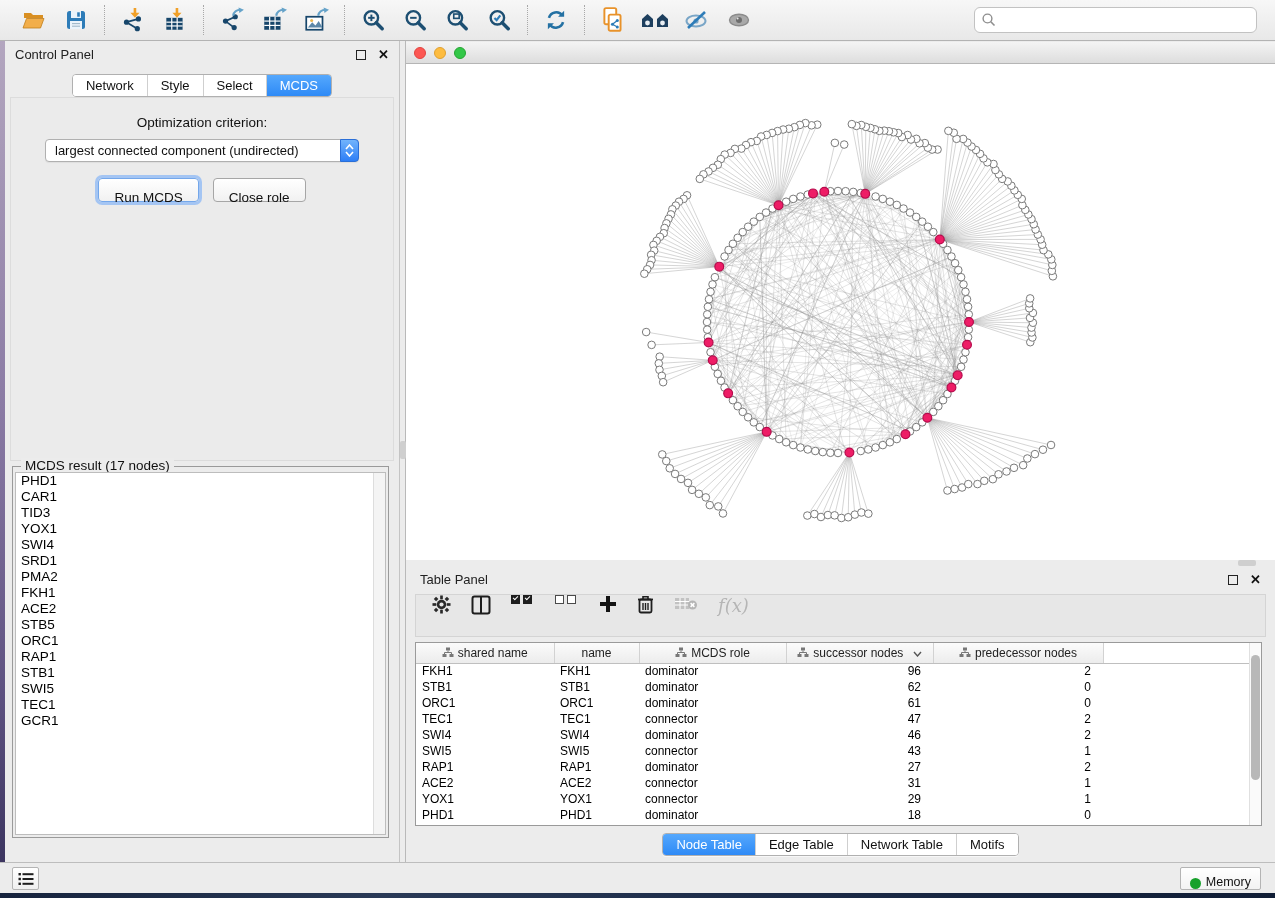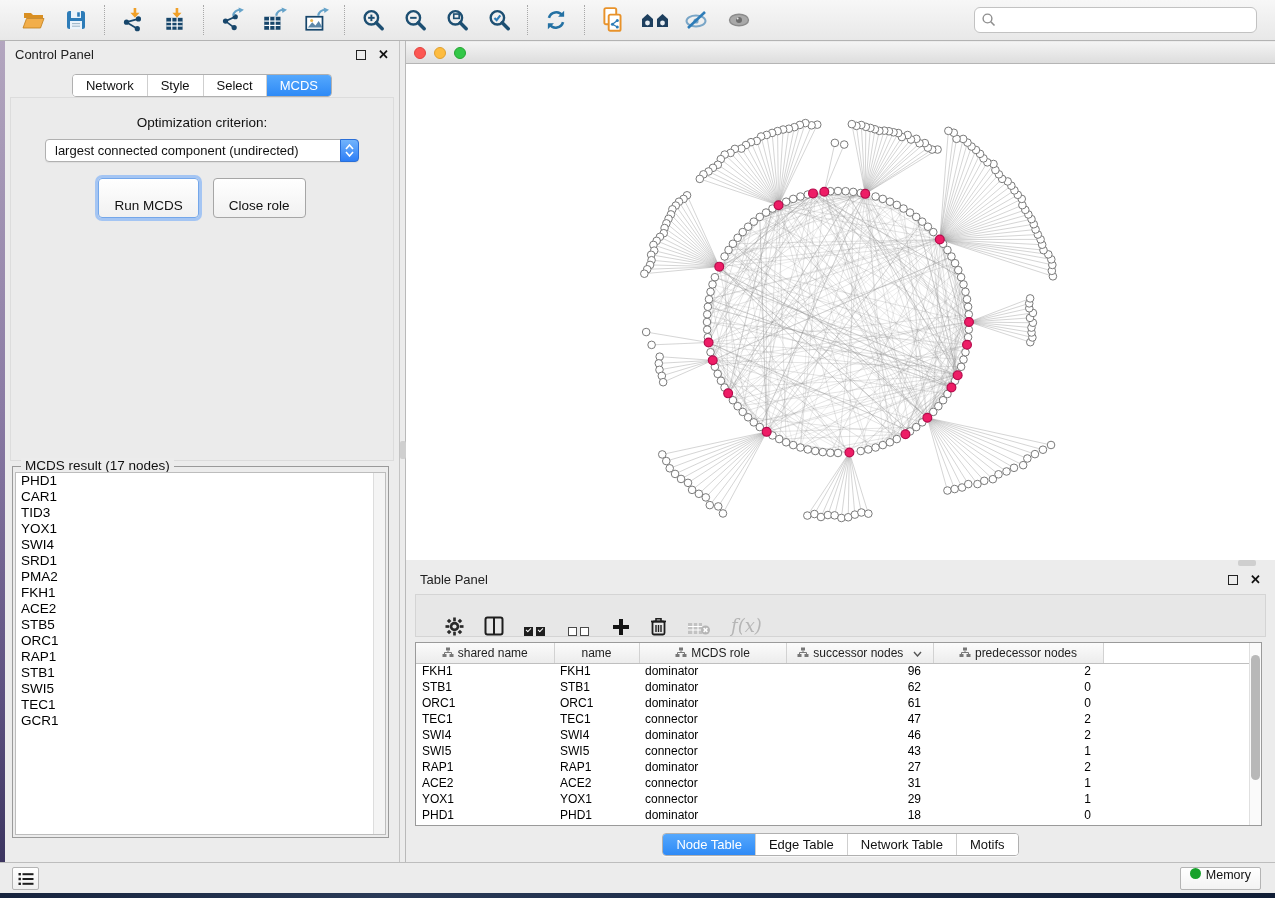--- a/index.html
+++ b/index.html
@@ -37,21 +37,21 @@
   .seg .seg-btn.active{background:linear-gradient(#55a8fd,#2e8af6);color:#fff}
   #cp-tabs-row{text-align:center;margin-top:6px}
   #cp-box{position:absolute;left:5px;top:56px;width:384px;height:364px;background:#ebebeb;border:1px solid #dcdcdc}
   #opt-label{text-align:center;margin-top:17px;font-size:13.5px;color:#111}
   #select-row{margin:9px auto 16px auto;width:314px}
   .mac-select{display:flex;align-items:center;background:#fff;border:1px solid #b0b0b0;border-radius:4px;height:23px;box-shadow:0 1px 1px rgba(0,0,0,.06)}
   .mac-select .val{flex:1;padding:0 9px;font-size:13px;color:#111;white-space:nowrap;overflow:hidden}
   .mac-select .step{width:19px;height:23px;margin:-1px -1px -1px 0;background:linear-gradient(#72b4fc,#2d7ef6);border:1px solid #2a6fd8;border-radius:0 4px 4px 0;display:flex;flex-direction:column;align-items:center;justify-content:center;gap:1px}
   #btn-row{display:flex;justify-content:center;gap:14px;margin-top:13px}
   .mac-btn{background:linear-gradient(#ffffff,#f1f1f1);border:1px solid #a6a6a6;border-radius:4px;
-    font-family:"Liberation Sans",sans-serif;font-size:13.5px;color:#111;padding:19px 15px;height:24px;line-height:16px}
+    font-family:"Liberation Sans",sans-serif;font-size:13.5px;color:#111;padding:11px 15px;height:24px;line-height:16px}
   .focus-ring{box-shadow:0 0 0 3px rgba(105,165,250,.55);border-color:#74a7ea}
 
   #mcds-fieldset{position:absolute;left:7px;top:425px;width:377px;height:372px;border:1px solid #9a9a9a;background:#ececec}
   #mcds-legend{position:absolute;left:8px;top:-9px;background:#ececec;padding:0 4px;font-size:13.5px;color:#111}
   #mcds-list{position:absolute;left:2px;right:2px;top:5px;bottom:2px;background:#fff;border:1px solid #bdbdbd;overflow:hidden}
   #mcds-list .row{font-size:13.5px;line-height:16px;padding-left:5px;color:#000}
   #mcds-scroll{position:absolute;right:0;top:0;bottom:0;width:12px;background:#f4f4f4;border-left:1px solid #ddd}
 
   
   #v-splitter{position:absolute;left:400px;top:41px;width:6px;height:821px;background:#ececec;border-right:1px solid #b9b9b9}
@@ -65,42 +65,42 @@
     background:linear-gradient(#f4f4f4,#dddddd);border-bottom:1px solid #b5b5b5;display:flex;align-items:center}
   .tl{width:12px;height:12px;border-radius:50%;margin-left:8px}
   .tl.red{background:#fc5753;border:1px solid #e2443f}
   .tl.yellow{background:#fdbc40;border:1px solid #e0a030}
   .tl.green{background:#33c748;border:1px solid #26a532}
   #net-title{position:absolute;left:0;right:0;text-align:center;font-size:12.5px;color:#333}
   #net-view{position:absolute;left:0;top:23px;width:869px;height:496px;background:#fff;overflow:hidden}
 
   
   #table-panel{position:absolute;left:0;top:525px;width:869px;height:296px;background:#ececec}
-  #tp-toolbar{position:absolute;left:9px;right:9px;top:28px;height:43px;background:#e7e7e7;border:1px solid #d4d4d4;display:flex;align-items:flex-end;gap:20px;padding:0 29px}
+  #tp-toolbar{position:absolute;left:9px;right:9px;top:28px;height:43px;background:#e7e7e7;border:1px solid #d4d4d4;display:flex;align-items:flex-start;gap:20px;padding:0 16px}
   .tpi{display:flex;align-items:center;justify-content:center}
   .cb{width:9px;height:9px;background:#1e1e1e;position:relative;display:inline-block;margin-right:3px}
   .cb::after{content:"";position:absolute;left:2px;top:1px;width:4px;height:2px;border-left:1.6px solid #fff;border-bottom:1.6px solid #fff;transform:rotate(-45deg)}
   .cbe{width:9px;height:9px;border:1.6px solid #4a4a4a;background:#fff;display:inline-block;margin-right:3px}
   #fx-icon{font-family:"DejaVu Serif",serif;font-style:italic;font-size:18px;color:#b5b5b5}
 
   #tp-table{position:absolute;left:9px;top:76px;width:847px;height:184px;border:1px solid #9a9a9a;background:#fff;overflow:hidden}
   table{border-collapse:collapse;table-layout:fixed;width:835px}
   th{height:20px;background:linear-gradient(#fbfbfb,#ececec);border-right:1px solid #d2d2d2;border-bottom:1px solid #bfbfbf;
      font-size:12px;font-weight:normal;color:#222;text-align:center;padding:0 4px;white-space:nowrap;overflow:hidden}
   th .hier{margin:0 4px -1px 0}
   td{height:16px;font-size:12px;color:#000;padding:0 6px;white-space:nowrap;overflow:hidden}
   td.num{text-align:right;padding-right:12px}
   #tp-vscroll{position:absolute;right:0;top:0;bottom:0;width:12px;background:#fafafa;border-left:1px solid #e0e0e0}
   #tp-thumb{position:absolute;right:1px;top:12px;width:9px;height:125px;background:#b8b8b8;border-radius:5px}
   #tp-tabs-row{position:absolute;left:0;right:0;top:267px;text-align:center}
 
   
   #status-bar{position:absolute;left:0;top:862px;width:1275px;height:31px;background:#ececec;border-top:1px solid #bdbdbd}
   #list-btn{position:absolute;left:12px;top:4px;width:27px;height:23px;background:linear-gradient(#fff,#f0f0f0);border:1px solid #b4b4b4;border-radius:2px;display:flex;align-items:center;justify-content:center}
-  #memory-btn{position:absolute;right:14px;top:4px;height:23px;background:linear-gradient(#fff,#f3f3f3);border:1px solid #b4b4b4;border-radius:2px;display:flex;align-items:flex-start;gap:5px;padding:0 9px;font-size:12.5px;color:#111}
+  #memory-btn{position:absolute;right:14px;top:4px;height:23px;background:linear-gradient(#fff,#f3f3f3);border:1px solid #b4b4b4;border-radius:2px;display:flex;align-items:flex-end;gap:5px;padding:0 9px;font-size:12.5px;color:#111}
   #memory-dot{width:11px;height:11px;border-radius:50%;background:#17a12b}
 </style>
 </head>
 <body>
 
 <div id="toolbar">
   <div class="tb-group">
     <div class="tbi">
       <svg width="26" height="24" viewBox="0 0 24 24">
         <path d="M2 5h7l2 2h10v3H2z" fill="#d98f22"></path>

